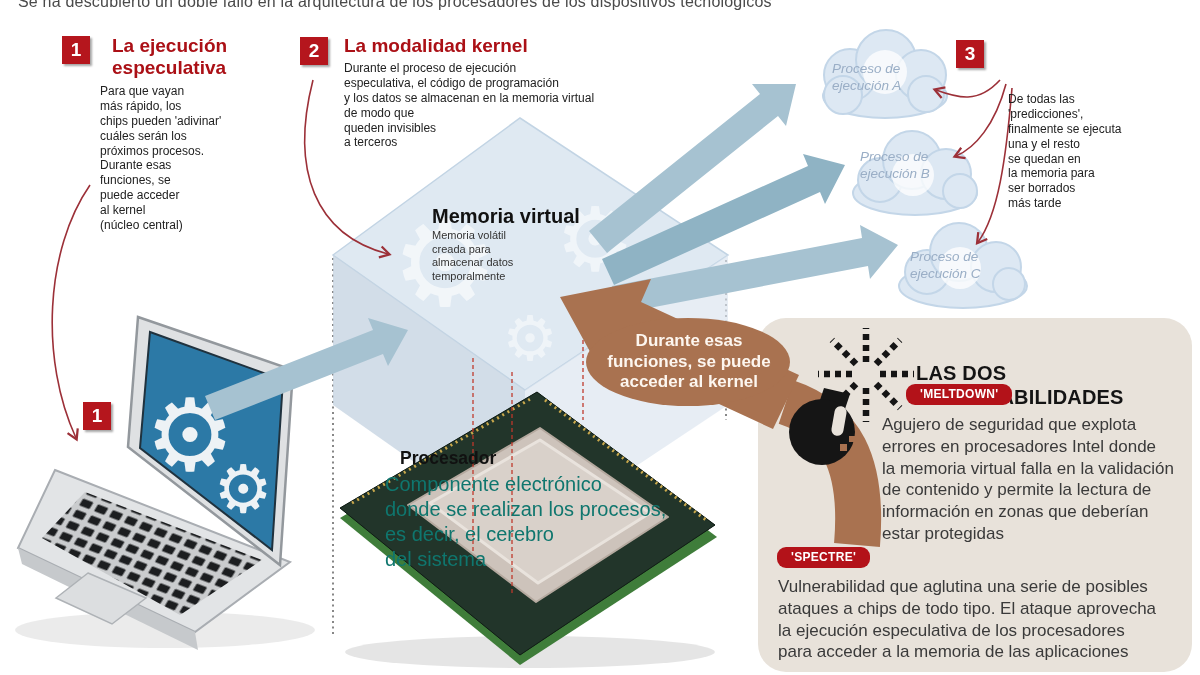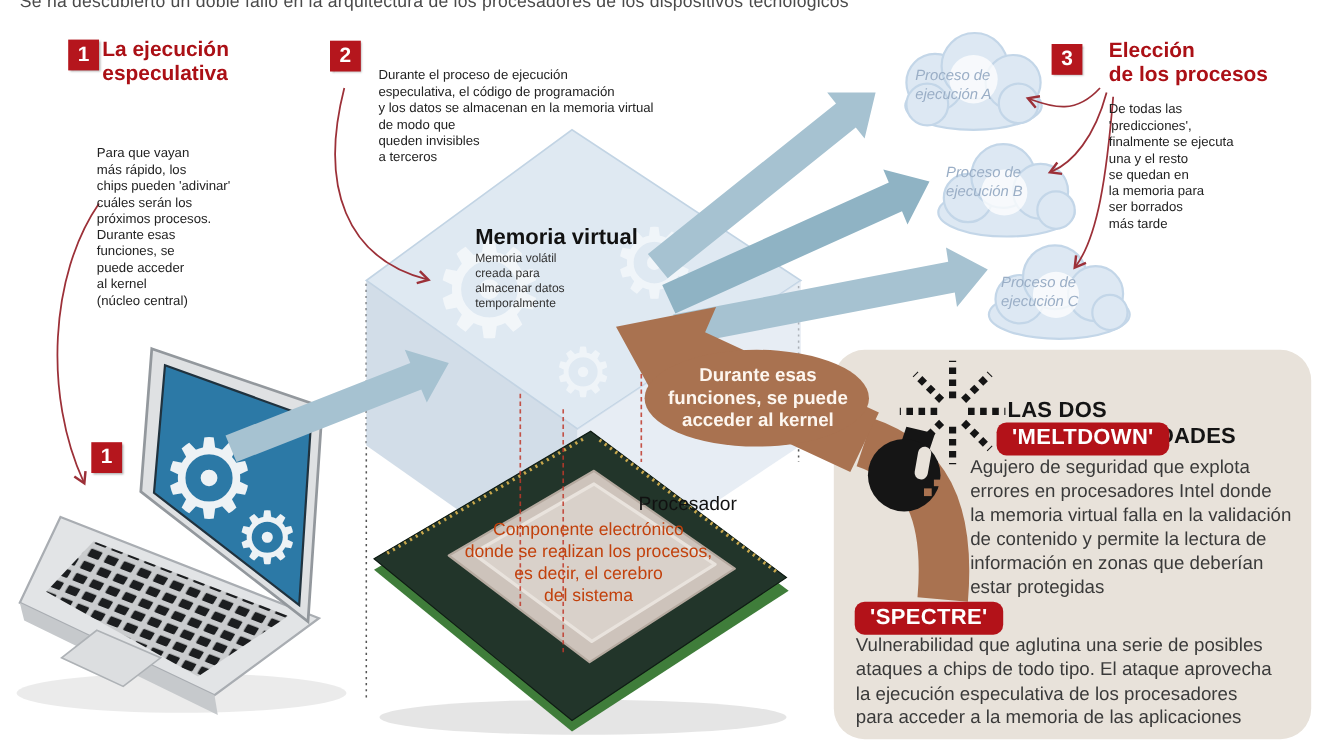--- a/index.html
+++ b/index.html
@@ -13,24 +13,24 @@
   .txt{z-index:3;}
   .title{left:18px;top:-7px;font-size:16px;color:#4a4a4a;letter-spacing:.2px;}
   .numbadge{width:28px;height:28px;background:#b5161d;color:#fff;font-weight:bold;font-size:19px;
             text-align:center;line-height:28px;box-shadow:1.5px 1.5px 2px rgba(0,0,0,.35);z-index:4;}
   .stephead{color:#ab1016;font-weight:bold;font-size:19px;line-height:1.14;}
   .stepbody{font-size:12px;line-height:1.24;color:#222;}
   .memhead{font-size:20px;font-weight:bold;color:#111;}
   .membody{font-size:11px;line-height:1.24;color:#333;}
   .bubble{width:190px;text-align:center;color:#fdf6ef;font-weight:bold;font-size:17px;line-height:1.22;}
   .cloudlbl{font-style:italic;font-size:13.5px;color:#9aaec6;text-align:left;line-height:1.25;}
-  .chiphead{width:270px;text-align:right;font-size:17.5px;font-weight:normal;color:#111;}
-  .chipbody{width:300px;text-align:center;font-size:16px;line-height:1.25;color:#c2410c;}
+  .chiphead{width:270px;text-align:left;font-size:17.5px;font-weight:bold;color:#111;}
+  .chipbody{width:300px;font-size:20px;line-height:1.25;color:#0f766e;}
   .panelhead{font-size:20px;font-weight:bold;color:#141414;line-height:1.2;letter-spacing:.2px;}
-  .vulbadge{display:inline-block;background:#b31219;color:#fff;font-weight:bold;font-size:20px;
+  .vulbadge{display:inline-block;background:#b31219;color:#fff;font-weight:bold;font-size:12px;
             padding:3px 14px 4px 14px;border-radius:9px;letter-spacing:.3px;z-index:4;}
   .vultext{font-size:17px;line-height:1.28;color:#3a3a3a;}
 </style>
 </head>
 <body>
 
 <div id="stage">
 
   <div class="panel"></div>
 
@@ -157,44 +157,43 @@
       <path d="M 313,80 C 290,170 315,235 388,254" marker-end="url(#redhead)"></path>
       <path d="M 1000,80 C 978,104 958,98 936,90" marker-end="url(#redhead)"></path>
       <path d="M 1006,84 C 995,125 975,148 956,156" marker-end="url(#redhead)"></path>
       <path d="M 1012,88 C 1006,160 998,215 978,242" marker-end="url(#redhead)"></path>
     </g>
   </svg>
 
   <div class="abs txt title">Se ha descubierto un doble fallo en la arquitectura de los procesadores de los dispositivos tecnológicos</div>
 
   <div class="abs numbadge" style="left:62px;top:36px;">1</div>
-  <div class="abs txt stephead pre" style="left:93px;top:35px;width:210px;">La ejecución
+  <div class="abs txt stephead pre" style="left:112px;top:35px;width:210px;">La ejecución
 especulativa</div>
-  <div class="abs txt stepbody pre" style="left:88px;top:84px;width:215px;margin-top:48px;">Para que vayan
+  <div class="abs txt stepbody pre" style="left:100px;top:84px;width:215px;">Para que vayan
 más rápido, los
 chips pueden 'adivinar'
 cuáles serán los
 próximos procesos.
 Durante esas
 funciones, se
 puede acceder
 al kernel
 (núcleo central)</div>
 
   <div class="abs numbadge" style="left:300px;top:37px;">2</div>
+  <div class="abs txt stephead pre" style="left:344px;top:35px;width:300px;">La modalidad kernel</div>
   <div class="abs txt stepbody pre" style="left:344px;top:61px;width:400px;">Durante el proceso de ejecución
 especulativa, el código de programación
 y los datos se almacenan en la memoria virtual
 de modo que
 queden invisibles
 a terceros</div>
 
   <div class="abs numbadge" style="left:956px;top:40px;">3</div>
-  <div class="abs txt stephead pre" style="left:1008px;top:36px;width:180px;">Elección
-de los procesos</div>
   <div class="abs txt stepbody pre" style="left:1008px;top:92px;width:185px;">De todas las
 'predicciones',
 finalmente se ejecuta
 una y el resto
 se quedan en
 la memoria para
 ser borrados
 más tarde</div>
 
   <div class="abs txt memhead" style="left:432px;top:205px;">Memoria virtual</div>

